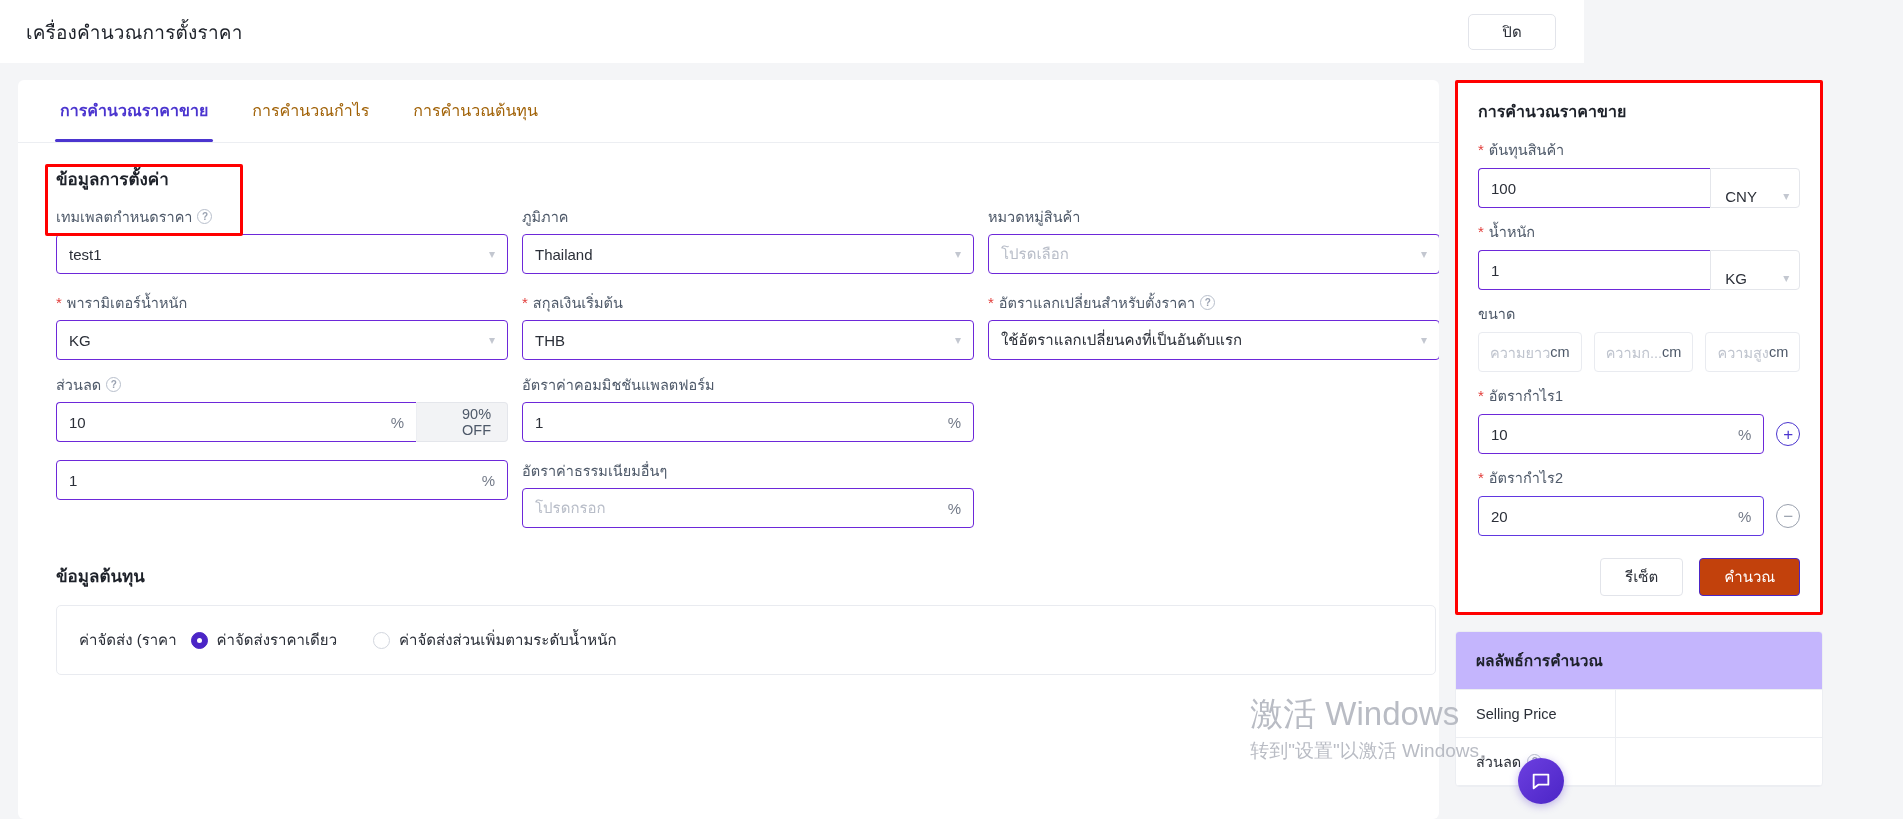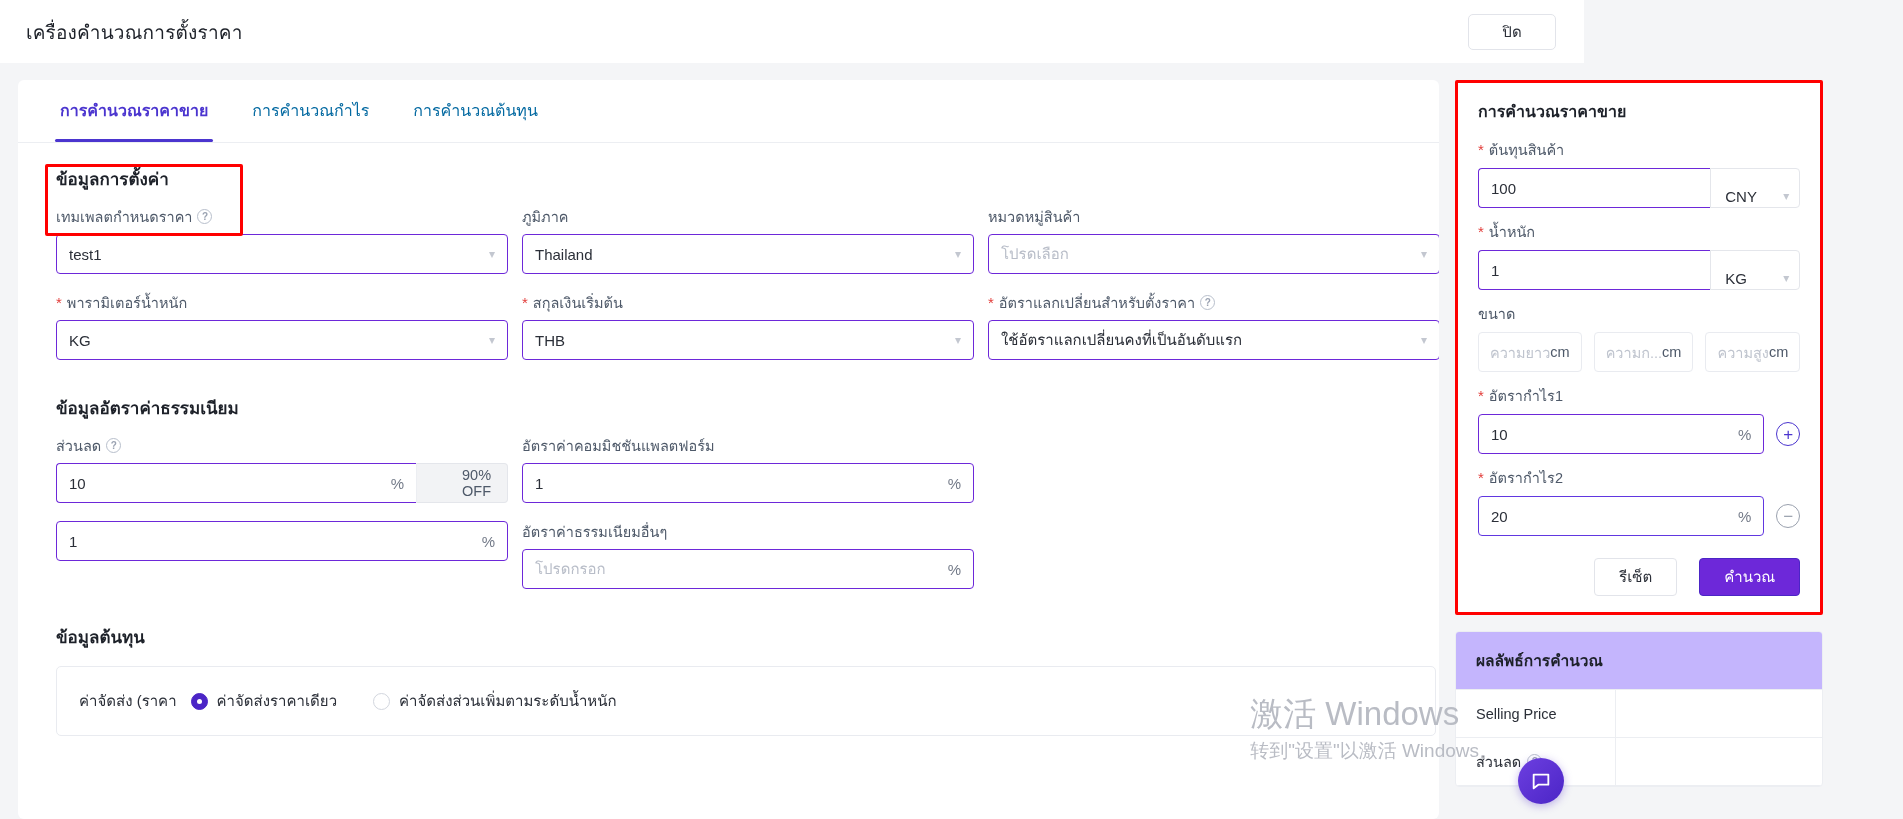--- a/index.html
+++ b/index.html
@@ -34,21 +34,21 @@
   .card {
     background: #fff; border-radius: 6px; margin: 0 16px 0 18px;
     height: 739px; overflow: hidden; position: relative;
   }
   .tabs {
     display: flex; align-items: flex-end; gap: 0;
     border-bottom: 1px solid #eceef2; padding: 0 0 0 20px; height: 63px;
   }
   .tab {
     padding: 0 22px; height: 62px; line-height: 62px;
-    font-size: 16px; color: #0369a1; cursor: pointer; position: relative;
+    font-size: 16px; color: #a16207; cursor: pointer; position: relative;
   }
   .tab.active { color: #4b35cf; font-weight: bold; }
   .tab.active::after {
     content: ""; position: absolute; left: 17px; right: 17px; bottom: 0;
     height: 3px; background: #4b35cf; border-radius: 2px;
   }
   .red-outline {
     position: absolute; left: 27px; top: 84px; width: 198px; height: 72px;
     border: 3px solid #ff0000; border-radius: 2px; pointer-events: none; z-index: 6;
   }
@@ -142,27 +142,27 @@
   .dim .u { color: #4e5969; font-size: 14.5px; }
   .pct-row { display: flex; align-items: center; gap: 12px; }
   .pct-row .inp { flex: 1; }
   .pct-row .inp.focused { border: 1px solid #6137e0; }
   .circ-btn {
     width: 24px; height: 24px; border-radius: 50%; border: 1.5px solid #4b35cf;
     color: #4b35cf; display: flex; align-items: center; justify-content: center;
     font-size: 17px; line-height: 1; cursor: pointer; flex: none; user-select: none;
   }
   .circ-btn.grey { border-color: #9aa1ae; color: #9aa1ae; }
-  .panel-actions { display: flex; justify-content: flex-end; gap: 22px; margin-top: 22px; }
+  .panel-actions { display: flex; justify-content: flex-end; gap: 16px; margin-top: 22px; }
   .btn {
     height: 38px; padding: 0 24px; border-radius: 4px; font-size: 15px;
     display: flex; align-items: center; justify-content: center; cursor: pointer;
   }
   .btn-ghost { background: #fff; border: 1px solid #e2e4ea; color: #2b2f38; }
-  .btn-primary { background: #6d28d9; border: 1px solid #4b25c6; color: #fff; }
+  .btn-primary { background: #c2410c; border: 1px solid #4b25c6; color: #fff; }
 
   
   .result-panel {
     background: #fff; border-radius: 4px; margin-top: 16px; overflow: hidden;
     border: 1px solid #eceef2;
   }
   .result-head {
     background: #c4b5fd; padding: 16px 20px; font-size: 15.5px;
     font-weight: bold; color: #1d2129; border-bottom: 1px solid #eceef2;
   }
@@ -278,21 +278,20 @@
               <span>อัตราแลกเปลี่ยนสำหรับตั้งราคา</span>
               <span class="help">?</span>
             </div>
             <div class="inp">
               <span class="val">ใช้อัตราแลกเปลี่ยนคงที่เป็นอันดับแรก</span>
               <span class="chev">▾</span>
             </div>
           </div>
         </div>
 
-        <div class="section-title" style="padding-top:34px">ข้อมูลอัตราค่าธรรมเนียม</div>
 
         <div class="grid3">
           <div class="field">
             <div class="flabel">
               <span>ส่วนลด</span>
               <span class="help">?</span>
             </div>
             <div class="combo">
               <div class="inp">
                 <span class="val">10</span>

